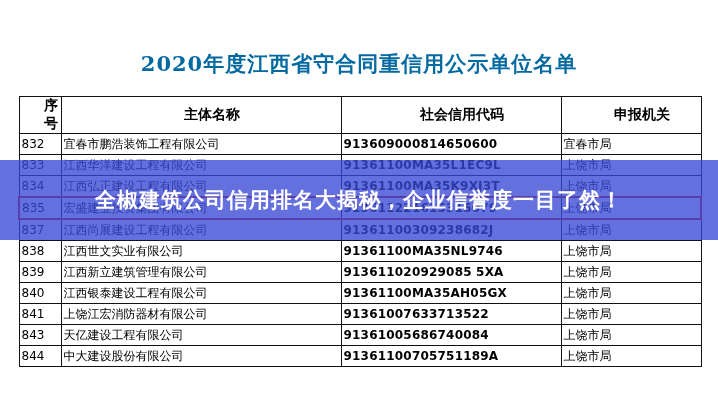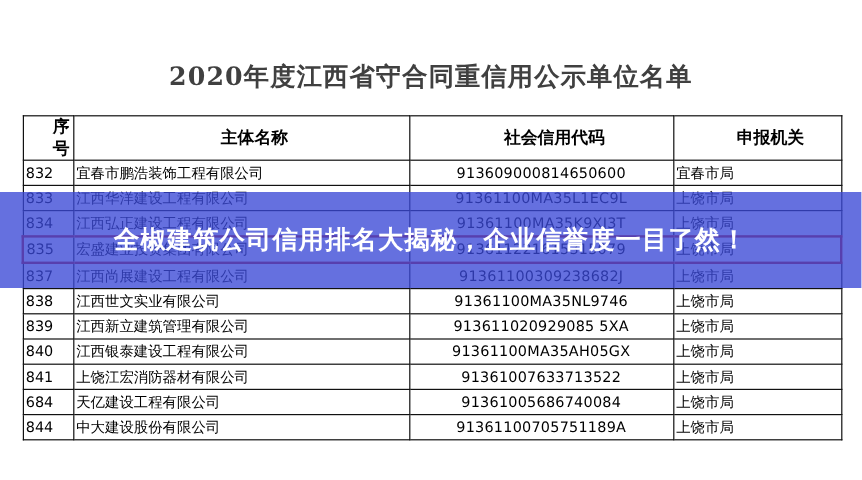--- a/index.html
+++ b/index.html
@@ -22,21 +22,21 @@
   }
   .doc-title {
     position: absolute;
     top: 50px;
     left: 0;
     width: 718px;
     text-align: center;
     font-family: "DejaVu Serif", serif;
     font-weight: bold;
     font-size: 21px;
-    color: #404040;
+    color: #0369a1;
     letter-spacing: 1px;
   }
   table.list {
     position: absolute;
     top: 96px;
     left: 18px;
     width: 682px;
     border-collapse: collapse;
     table-layout: fixed;
   }
@@ -55,21 +55,21 @@
     text-align: center;
     font-family: "DejaVu Serif", serif;
     padding-left: 24px;
   }
   col.c-idx { width: 42px; }
   col.c-name { width: 280px; }
   col.c-code { width: 220px; }
   col.c-org { width: 140px; }
   td.idx { text-align: left; }
   td.name { text-align: left; padding-left: 6px; margin-left: 20px; }
-  td.code { text-align: center; letter-spacing: 0.2px; }
+  td.code { text-align: left; letter-spacing: 0.2px; font-weight: bold; }
   td.org { }
   tr.boxed td {
     border-top: 2px solid #c02020;
     border-bottom: 2px solid #c02020;
   }
   tr.boxed td:first-child {
     border-left: 2px solid #c02020;
   }
   tr.boxed td:last-child {
     border-right: 2px solid #c02020;
@@ -169,21 +169,21 @@
         <td class="code">91361100MA35AH05GX</td>
         <td class="org">上饶市局</td>
       </tr>
       <tr>
         <td class="idx">841</td>
         <td class="name">上饶江宏消防器材有限公司</td>
         <td class="code">91361007633713522</td>
         <td class="org">上饶市局</td>
       </tr>
       <tr>
-        <td class="idx">684</td>
+        <td class="idx">843</td>
         <td class="name">天亿建设工程有限公司</td>
         <td class="code">91361005686740084</td>
         <td class="org">上饶市局</td>
       </tr>
       <tr>
         <td class="idx">844</td>
         <td class="name">中大建设股份有限公司</td>
         <td class="code">91361100705751189A</td>
         <td class="org">上饶市局</td>
       </tr>

